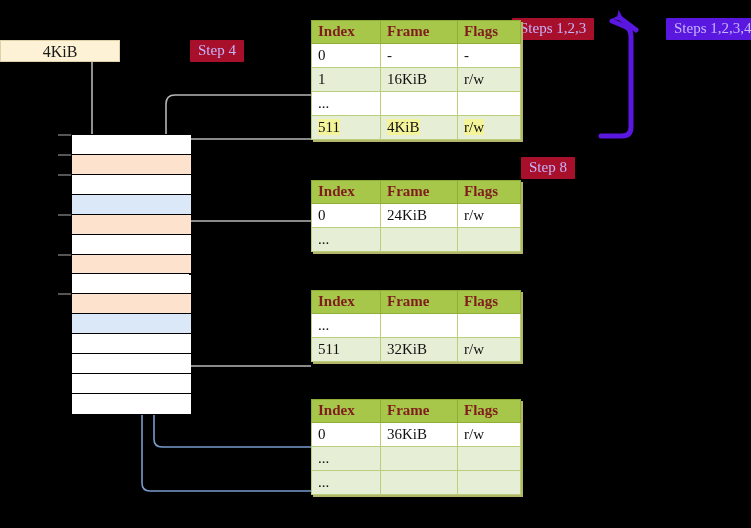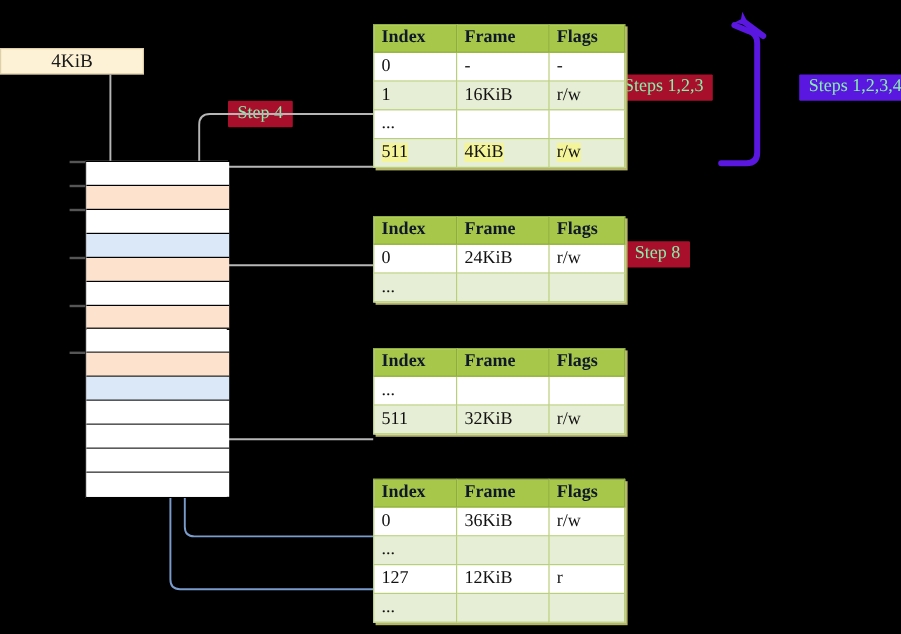--- a/index.html
+++ b/index.html
@@ -36,44 +36,43 @@
     color: #1a1a1a;
     font-size: 16px;
     text-align: center;
     line-height: 21px;
     box-sizing: border-box;
   }
 
   
   .badge {
     position: absolute;
-    color: #86efac;
+    color: #c4b5fd;
     font-size: 15px;
     line-height: 19px;
     padding: 1px 8px 2px 8px;
     box-sizing: border-box;
     white-space: nowrap;
     border-radius: 1px;
-    margin-top: 44px;
   }
   .badge.red    { background: #a80f2b; }
   .badge.violet { background: #5a17e0; }
 
   
   .ptable {
     position: absolute;
     border-collapse: collapse;
     background: #ffffff;
     border: 1px solid #9dbd43;
     box-shadow: 2px 2px 0 0 #b5b56a;
     font-size: 15px;
   }
   .ptable th {
     background: #a6c74a;
-    color: #0f172a;
+    color: #7f1d1d;
     font-weight: bold;
     text-align: left;
     padding: 2px 6px 3px 6px;
     border: 1px solid #8fae38;
     font-size: 15px;
   }
   .ptable td {
     border: 1px solid #b9cf7c;
     padding: 2px 6px 3px 6px;
     color: #111111;
@@ -266,25 +265,20 @@
         <tr>
           <td class="c-index">0</td>
           <td class="c-frame">36KiB</td>
           <td class="c-flags">r/w</td>
         </tr>
         <tr class="alt">
           <td class="c-index">...</td>
           <td class="c-frame"></td>
           <td class="c-flags"></td>
         </tr>
-        <tr>
-          <td class="c-index">127</td>
-          <td class="c-frame">12KiB</td>
-          <td class="c-flags">r</td>
-        </tr>
         <tr class="alt">
           <td class="c-index">...</td>
           <td class="c-frame"></td>
           <td class="c-flags"></td>
         </tr>
       </tbody>
     </table>
 
 <div class="tick" style="top: 134px;"></div>
     <div class="tick" style="top: 153.929px;"></div>

